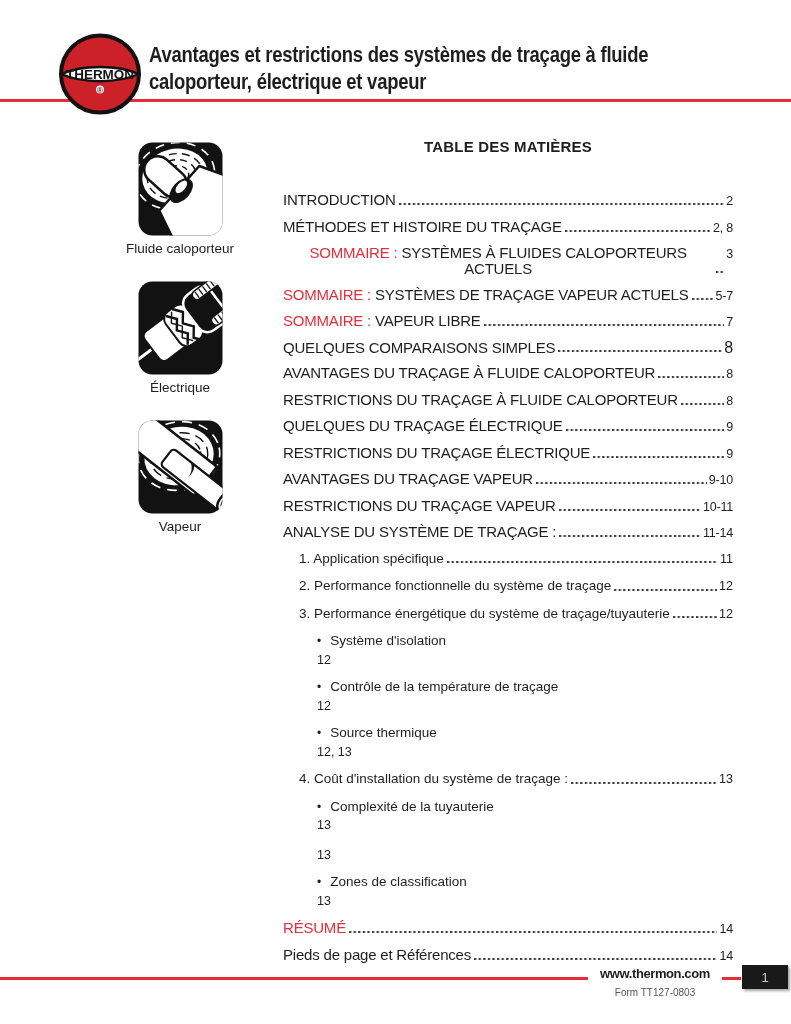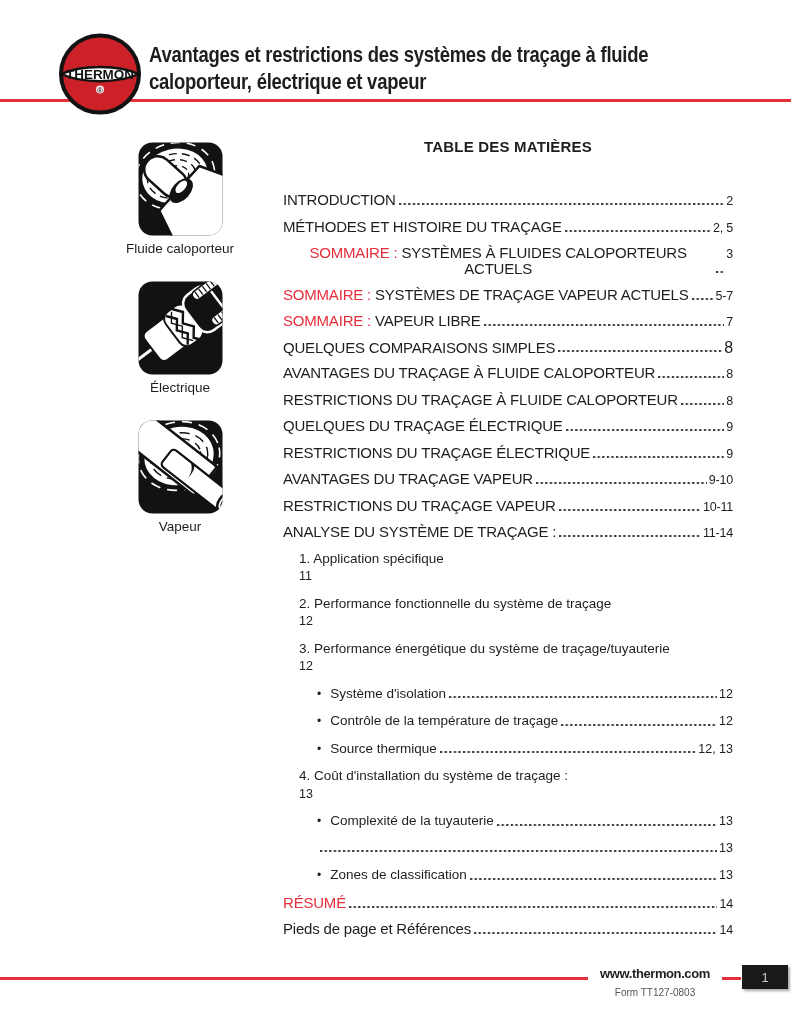--- a/index.html
+++ b/index.html
@@ -23,22 +23,22 @@
   
   .figure{position:absolute;left:105px;width:150px;text-align:center;}
   .fig-1{top:141px;} .fig-2{top:280px;} .fig-3{top:419px;}
   .figure svg{display:block;margin:0 auto;}
   .fig-label{font-size:13.5px;margin-top:4px;color:var(--ink);}
   
   .toc{position:absolute;left:283px;top:138px;width:450px;text-align:center;}
   .toc-heading{font-weight:bold;font-size:15px;letter-spacing:0.2px;margin:0 0 37px 0;}
   .toc-row{display:flex;align-items:baseline;}
   .toc-row.lvl0{font-size:15px;letter-spacing:-0.2px;margin-bottom:9.5px;line-height:16px;}
-  .toc-row.lvl1{font-size:13.5px;margin-bottom:11px;line-height:15.5px;padding-left:16px;flex-direction:column;}
-  .toc-row.lvl2{font-size:13.5px;margin-bottom:11px;line-height:15.5px;padding-left:34px;}
+  .toc-row.lvl1{font-size:13.5px;margin-bottom:11px;line-height:15.5px;padding-left:16px;}
+  .toc-row.lvl2{font-size:13.5px;margin-bottom:11px;line-height:15.5px;padding-left:34px;flex-direction:column;}
   .toc-row .prefix{color:var(--accent-red);}
   .toc-row .bullet{margin-right:9px;font-size:12px;}
   .leader{
     flex:1;min-width:8px;height:4px;align-self:flex-end;margin:0 2px 3px 3px;
     background-image:radial-gradient(circle at 1.2px 2px, var(--dot) 1.05px, transparent 1.35px);
     background-size:4.6px 4px;background-repeat:repeat-x;background-position:left bottom;
   }
   .toc-row .page{white-space:pre;font-size:12.5px;}
   .toc-row .page.page-lg{font-size:16px;}
   
@@ -163,21 +163,21 @@
   <div class="toc-heading">TABLE DES MATIÈRES</div>
   <div>
       <div class="toc-row lvl0">
         <span><span>INTRODUCTION</span></span>
         <span class="leader"></span>
         <span class="page">2</span>
       </div>
       <div class="toc-row lvl0">
         <span><span>MÉTHODES ET HISTOIRE DU TRAÇAGE</span></span>
         <span class="leader"></span>
-        <span class="page">2, 5</span>
+        <span class="page">2, 8</span>
       </div>
       <div class="toc-row lvl0">
         <span><span class="prefix">SOMMAIRE : </span><span>SYSTÈMES À FLUIDES CALOPORTEURS ACTUELS</span></span>
         <span class="leader"></span>
         <span class="page">3</span>
       </div>
       <div class="toc-row lvl0">
         <span><span class="prefix">SOMMAIRE : </span><span>SYSTÈMES DE TRAÇAGE VAPEUR ACTUELS</span></span>
         <span class="leader"></span>
         <span class="page">5-7</span>

